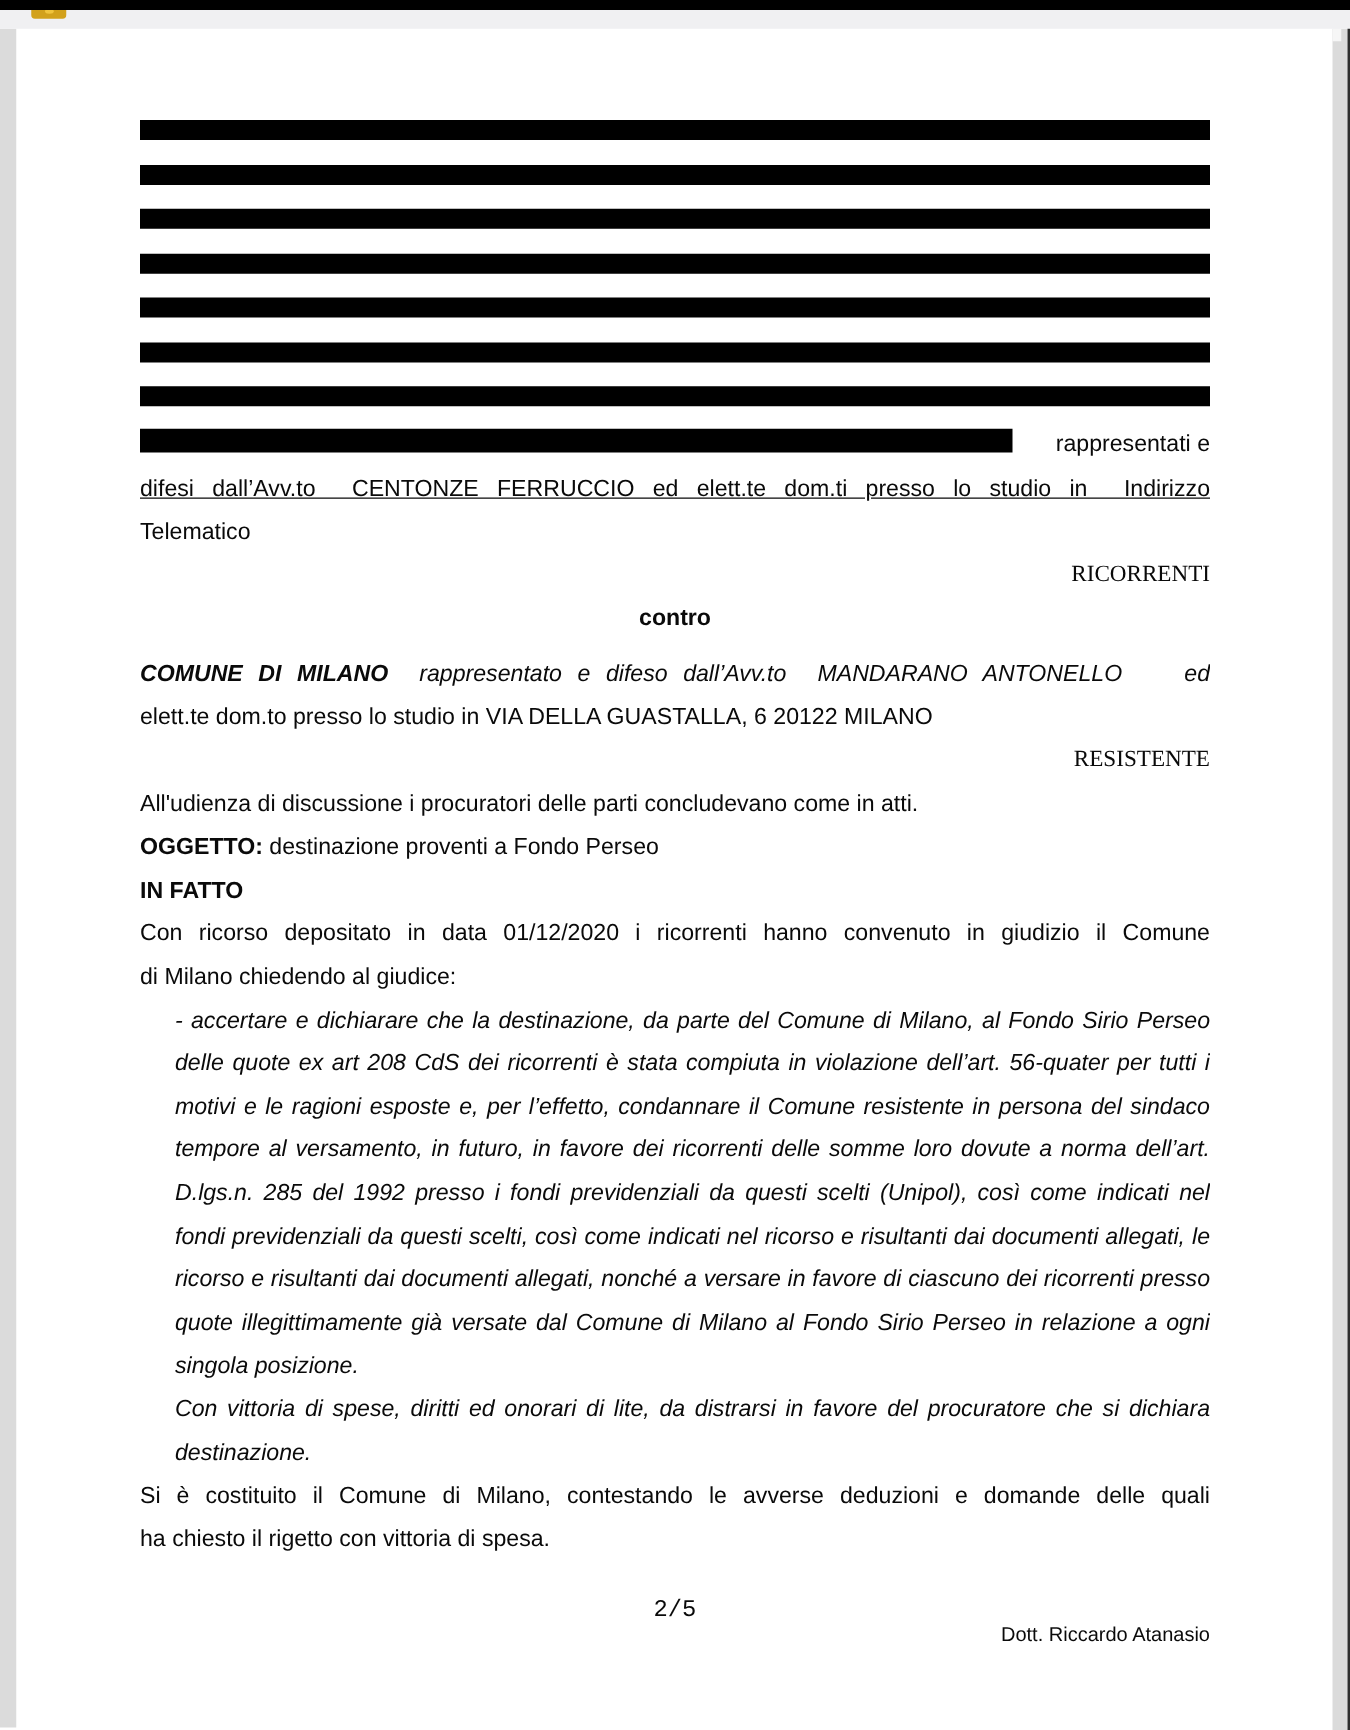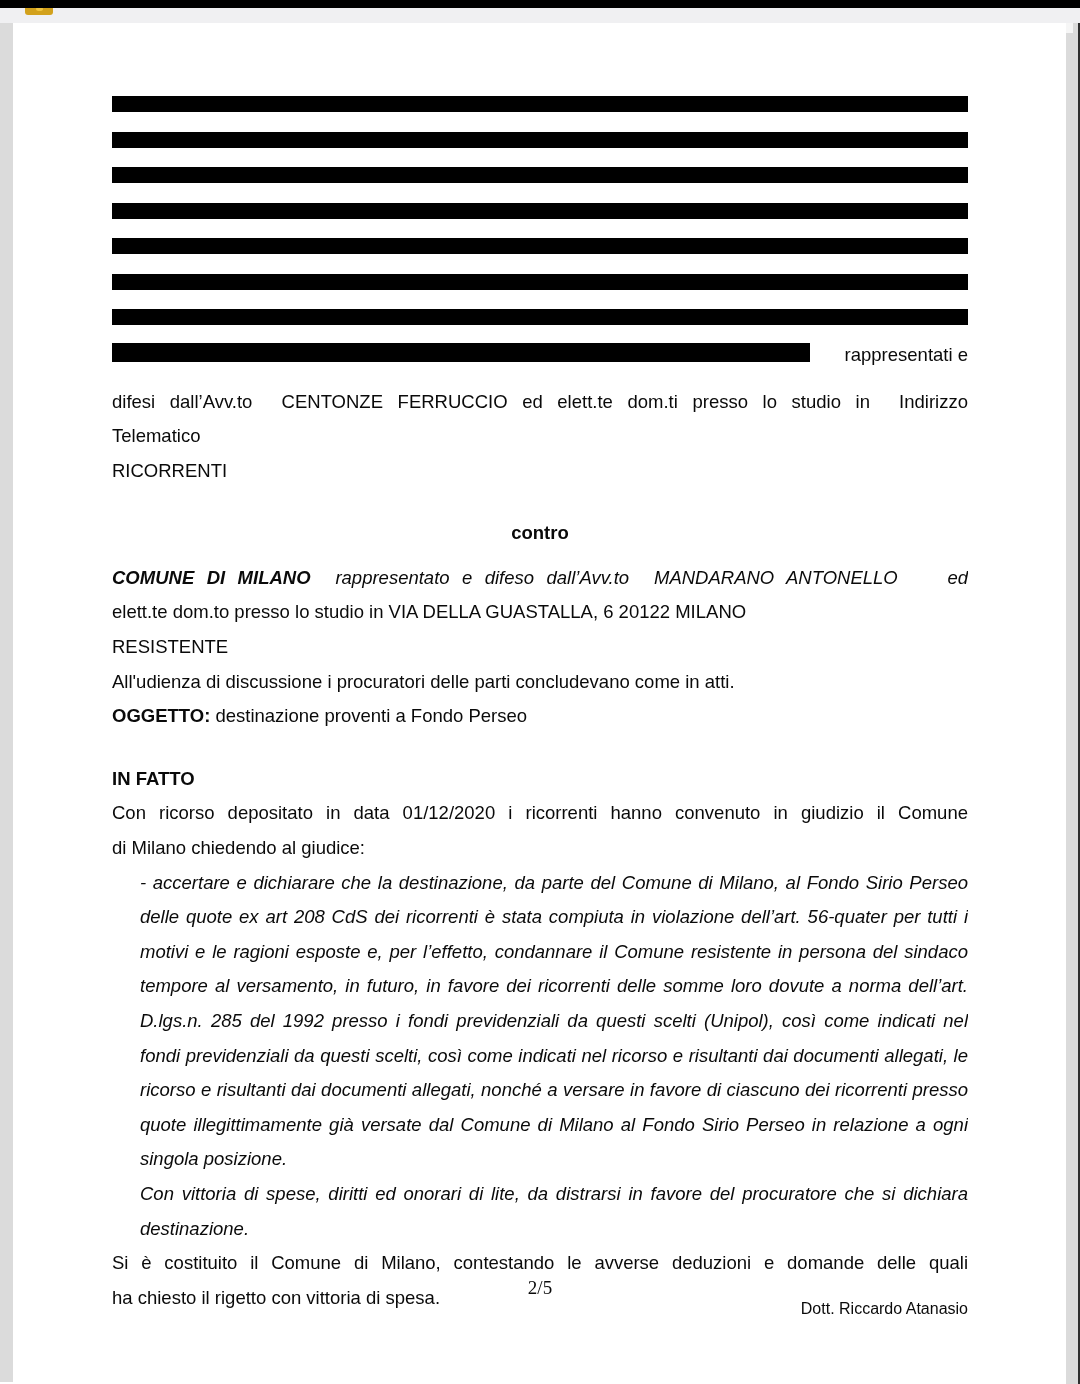--- a/index.html
+++ b/index.html
@@ -23,30 +23,30 @@
 
   
   .doc { position:absolute; left:112px; top:96px; width:856px; height:1346px;
          font-size:18.5px; }
   .bar  { height:16px; margin-bottom:19.5px; background:#000; }
   .row8 { position:relative; height:19px; margin-top:-2px; }
   .bar8 { width:698px; height:19px; background:#000; }
   .row8 .tail { position:absolute; right:0; bottom:-2px; line-height:19px; }
 
   .tline { height:34.6px; line-height:34.6px; overflow:hidden; }
-  .first-text { margin-top:23px; }
+  .first-text { margin-top:12px;text-decoration:underline; }
   .gap-before { margin-top:10px;font-style:italic; }
   .just   { text-align:justify; text-align-last:justify; }
   .center { text-align:center; }
-  .right  { text-align:left; }
-  .b      { font-weight:bold;margin-top:28px; }
+  .right  { text-align:right;font-family:Liberation Serif, serif; }
+  .b      { font-weight:bold; }
   .it     { font-style:italic;margin-left:28px; }
 
   .page-num { position:absolute; left:0; right:0; top:1181px; text-align:center;
-              font-family:Liberation Serif, serif; font-size:19px; }
+              font-family:Liberation Mono, monospace; font-size:19px; }
   .signer   { position:absolute; right:0; top:1204px; font-size:16px; }
 </style>
 </head>
 <body>
 
 <div class="top-black"></div>
 <div class="bookmark">
     <i></i>
   </div>
 <div class="gray-strip"></div>

